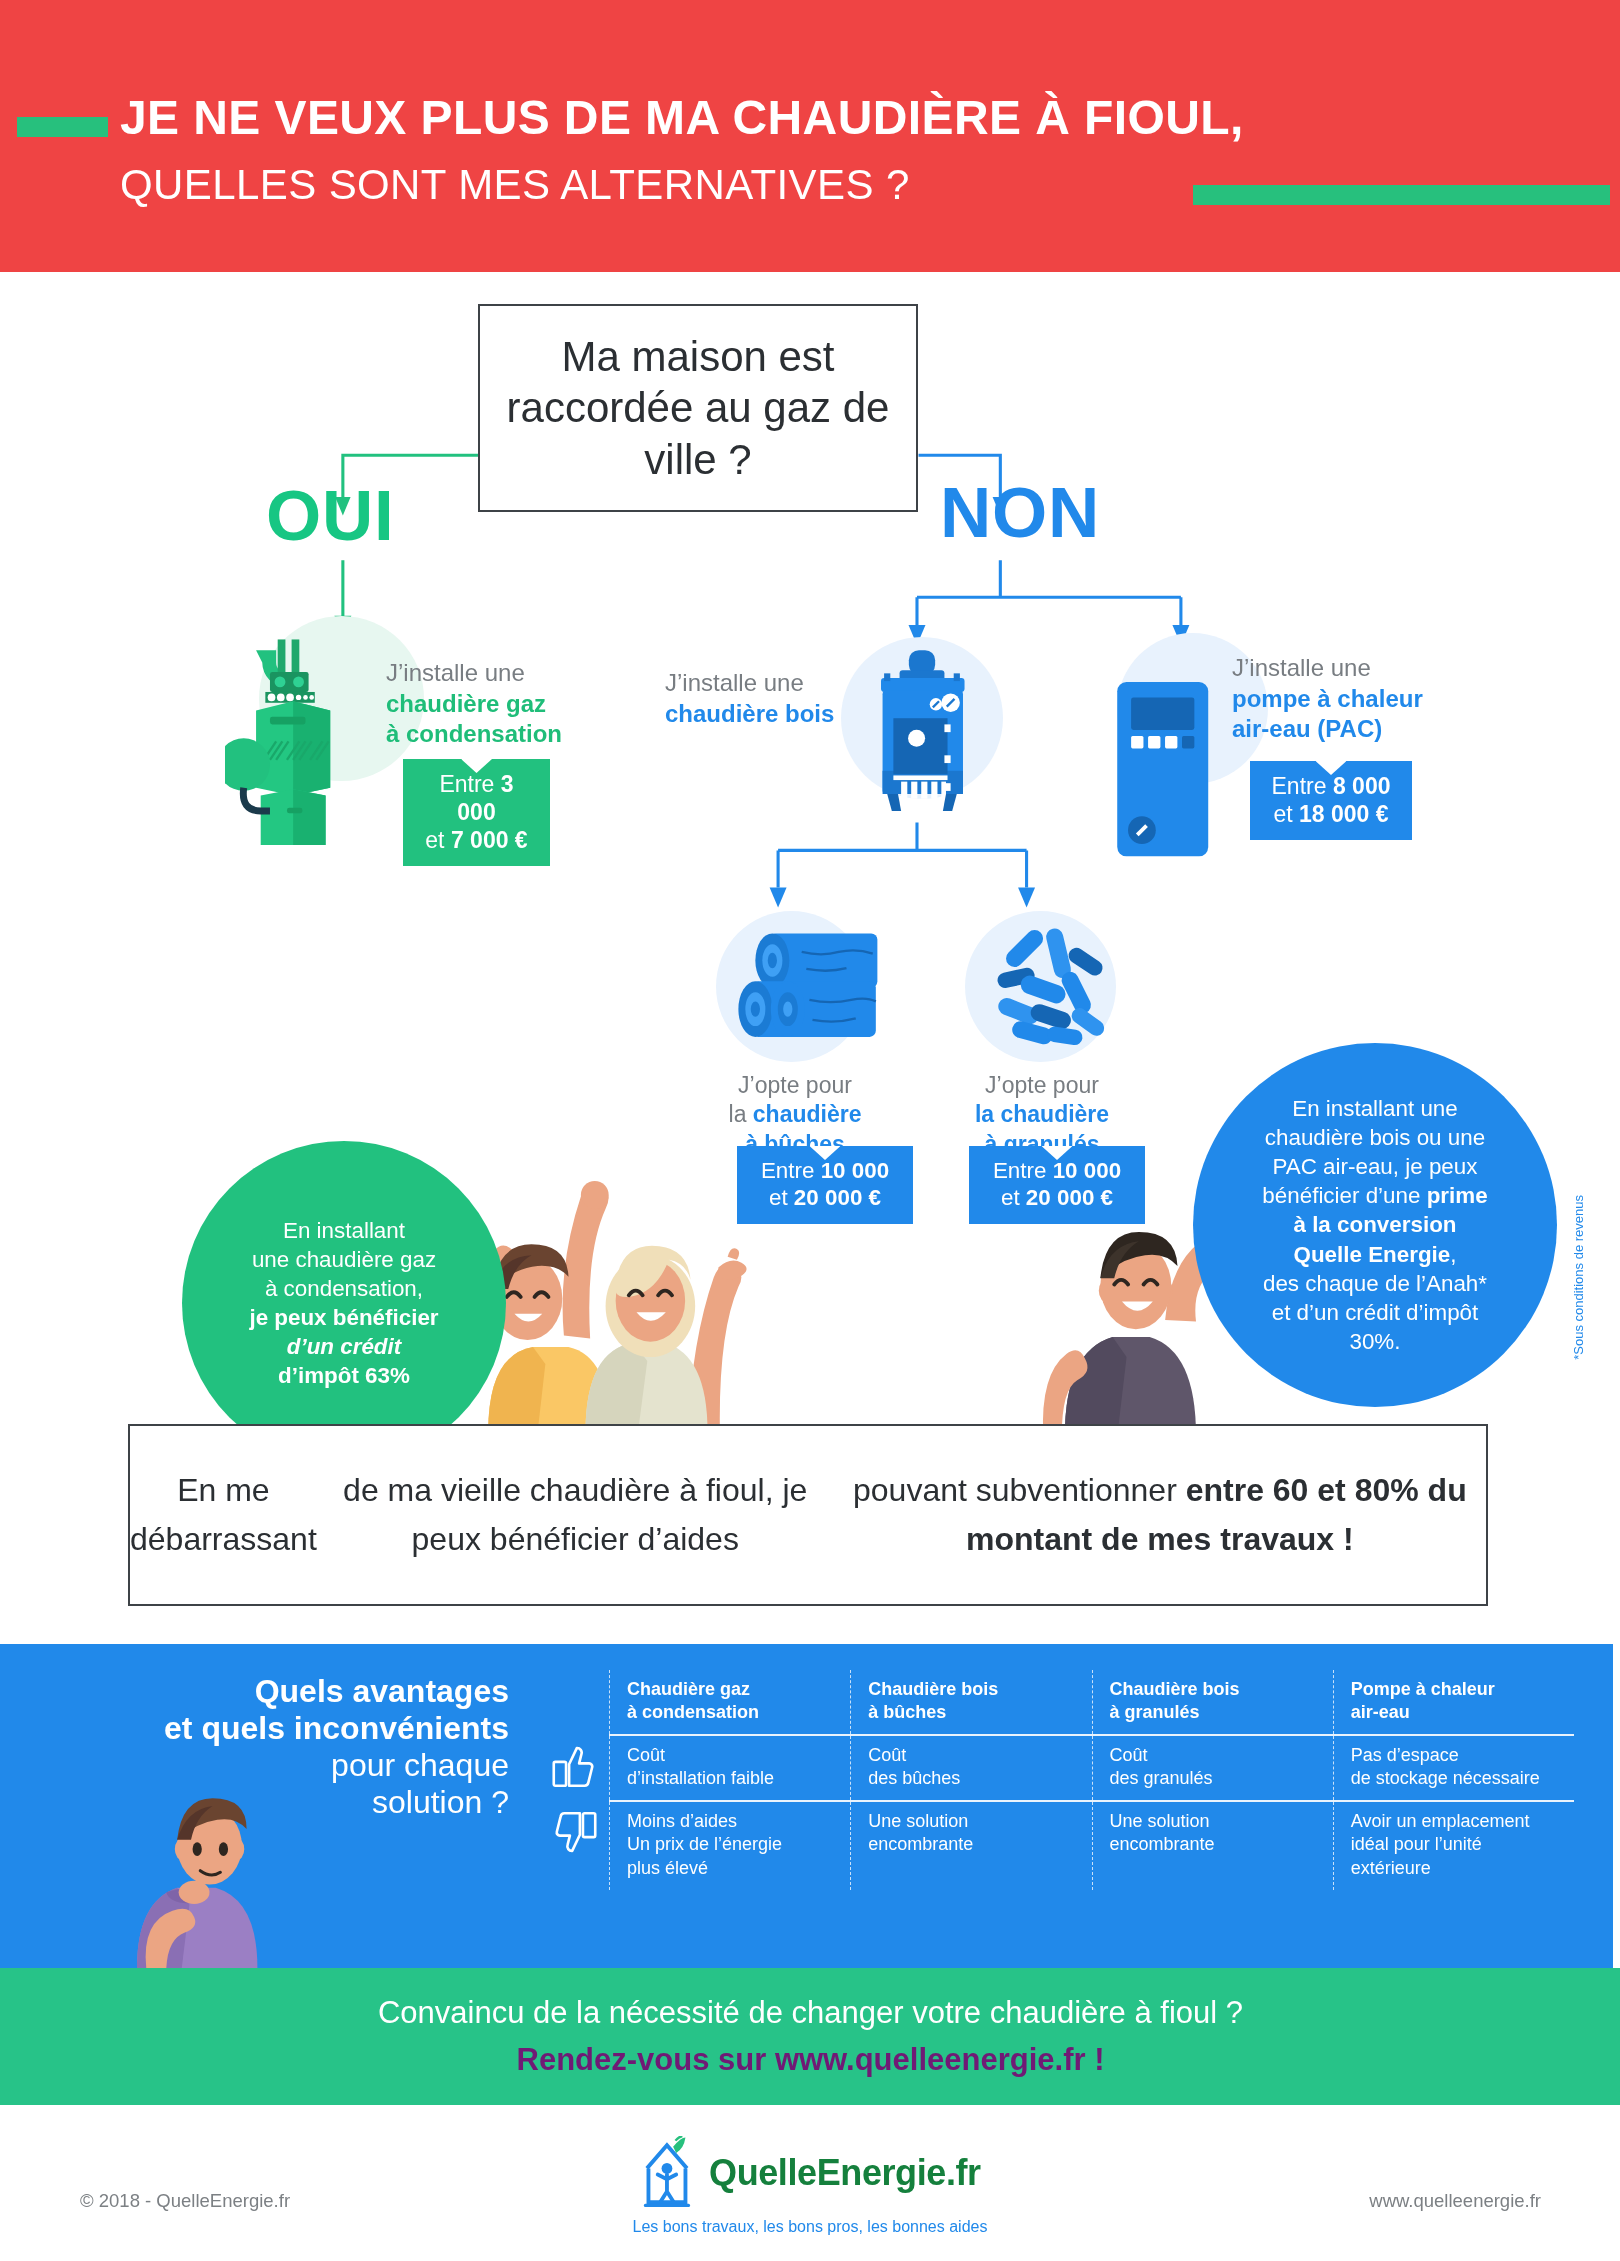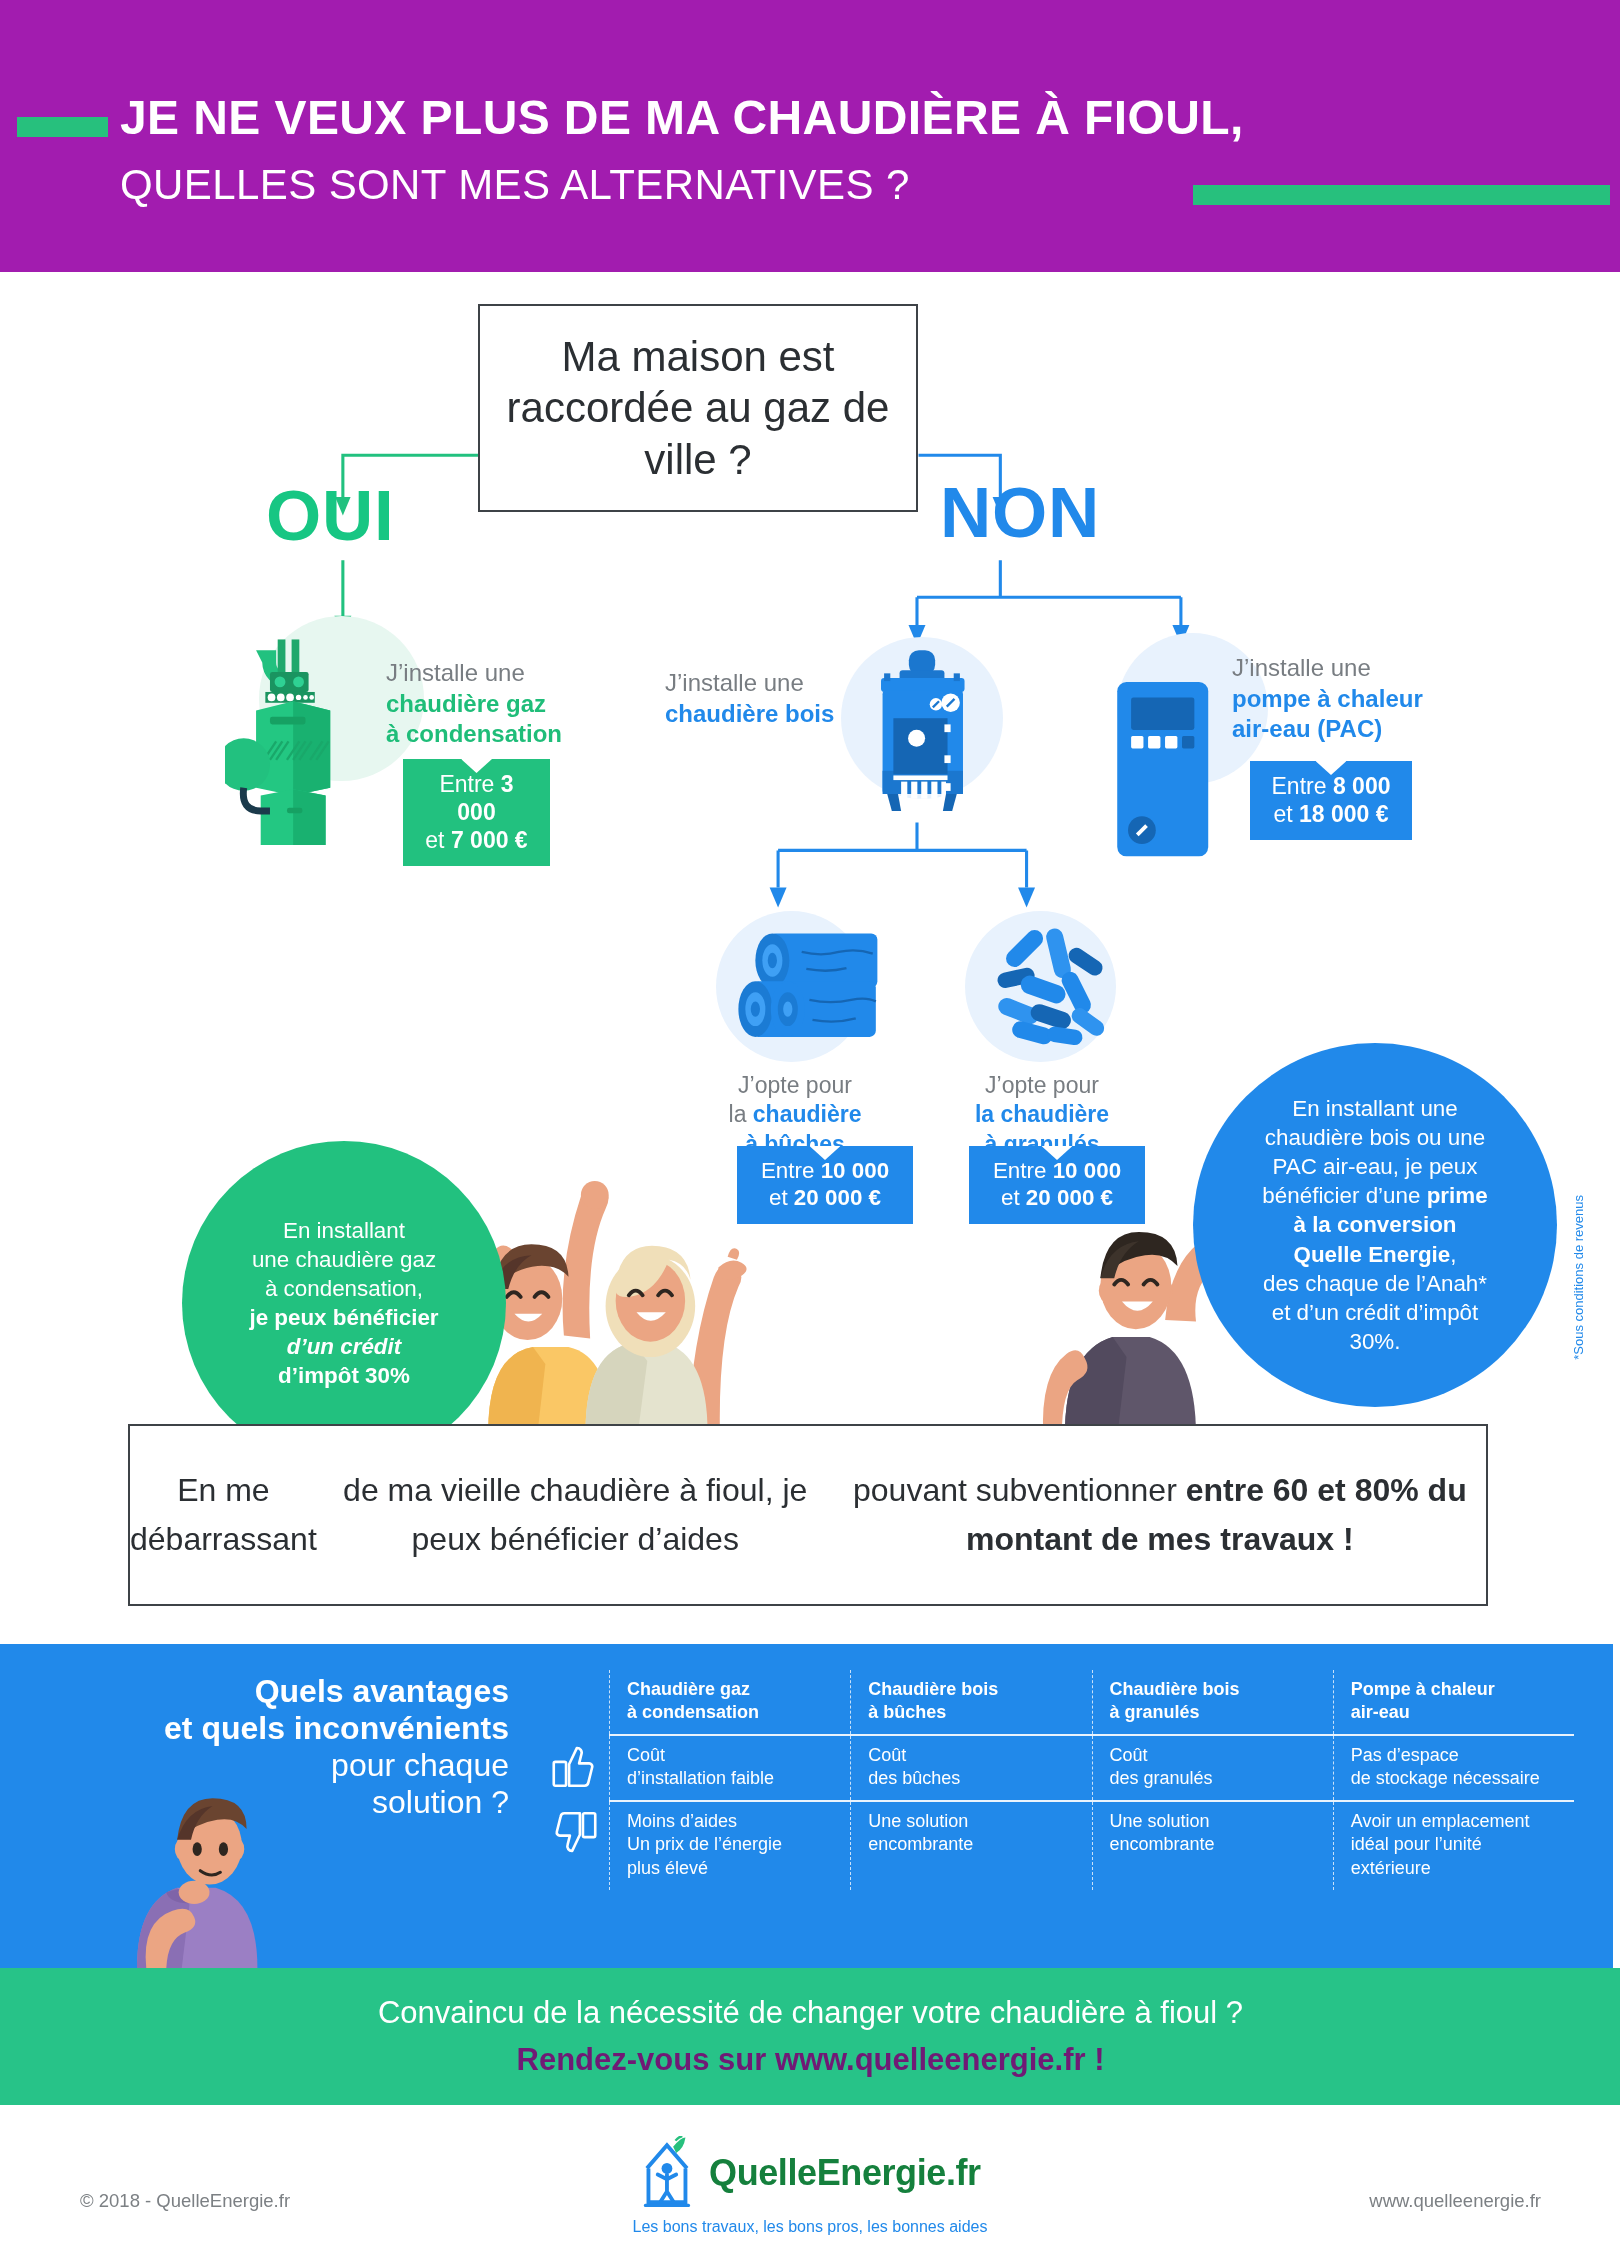--- a/index.html
+++ b/index.html
@@ -8,21 +8,21 @@
     font-family:"Liberation Sans", sans-serif;
     background:#ffffff;
     position:relative;
     overflow:hidden;
   }
   .page { position:relative; width:1621px; height:2261px; background:#fff; }
 
   
   .header {
     position:absolute; left:0; top:0; width:1621px; height:272px;
-    background:#a21caf;
+    background:#ef4444;
   }
   .hdr-dash-left {
     position:absolute; left:17px; top:117px; width:91px; height:20px;
     background:#27c07d;
   }
   .hdr-dash-right {
     position:absolute; left:1193px; top:185px; width:417px; height:20px;
     background:#27c07d;
   }
   .hdr-l1 {
@@ -397,21 +397,21 @@
     <path d="M12 300 q-4 -80 30 -106 q16 -12 24 6 q10 18 -10 28 q-20 12 -20 72 z" fill="#eba583"></path>
   </svg>
 
   <div class="bubble green" style="left:182px; top:1141px; width:324px; height:324px; font-size:22.4px;">
     <div style="padding:0 20px;">
       <div>En installant</div>
       <div>une chaudière gaz</div>
       <div>à condensation,</div>
       <div style="font-weight:bold;">je peux bénéficier</div>
       <div style="font-weight:bold;font-style:italic;">d’un crédit</div>
-      <div style="font-weight:bold;">d’impôt 30%</div>
+      <div style="font-weight:bold;">d’impôt 63%</div>
     </div>
   </div>
 
   <div class="bubble blue" style="left:1193px; top:1043px; width:364px; height:364px; font-size:22.4px;">
     <div style="padding:0 20px;">
       <div>En installant une</div>
       <div>chaudière bois ou une</div>
       <div>PAC air-eau, je peux</div>
       <div><span>bénéficier d’une </span><b>prime</b></div>
       <div style="font-weight:bold;">à la conversion</div>

